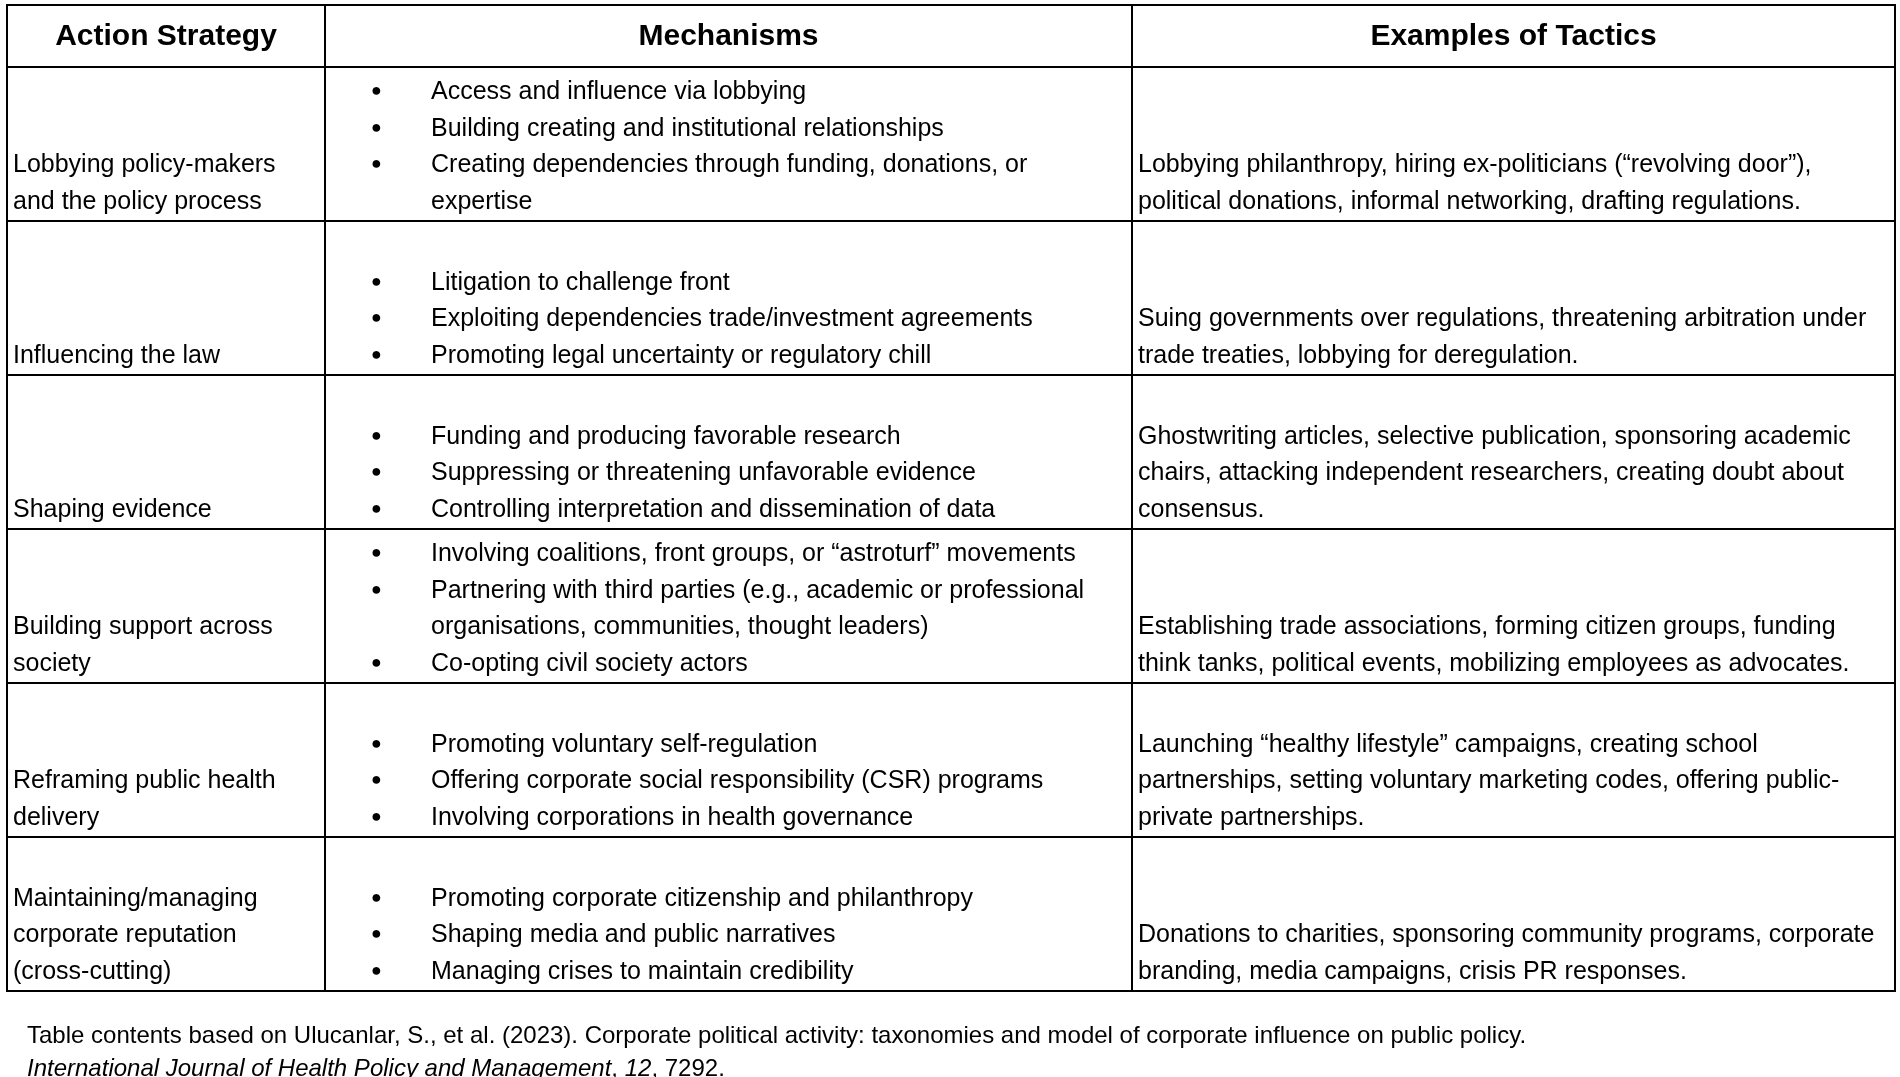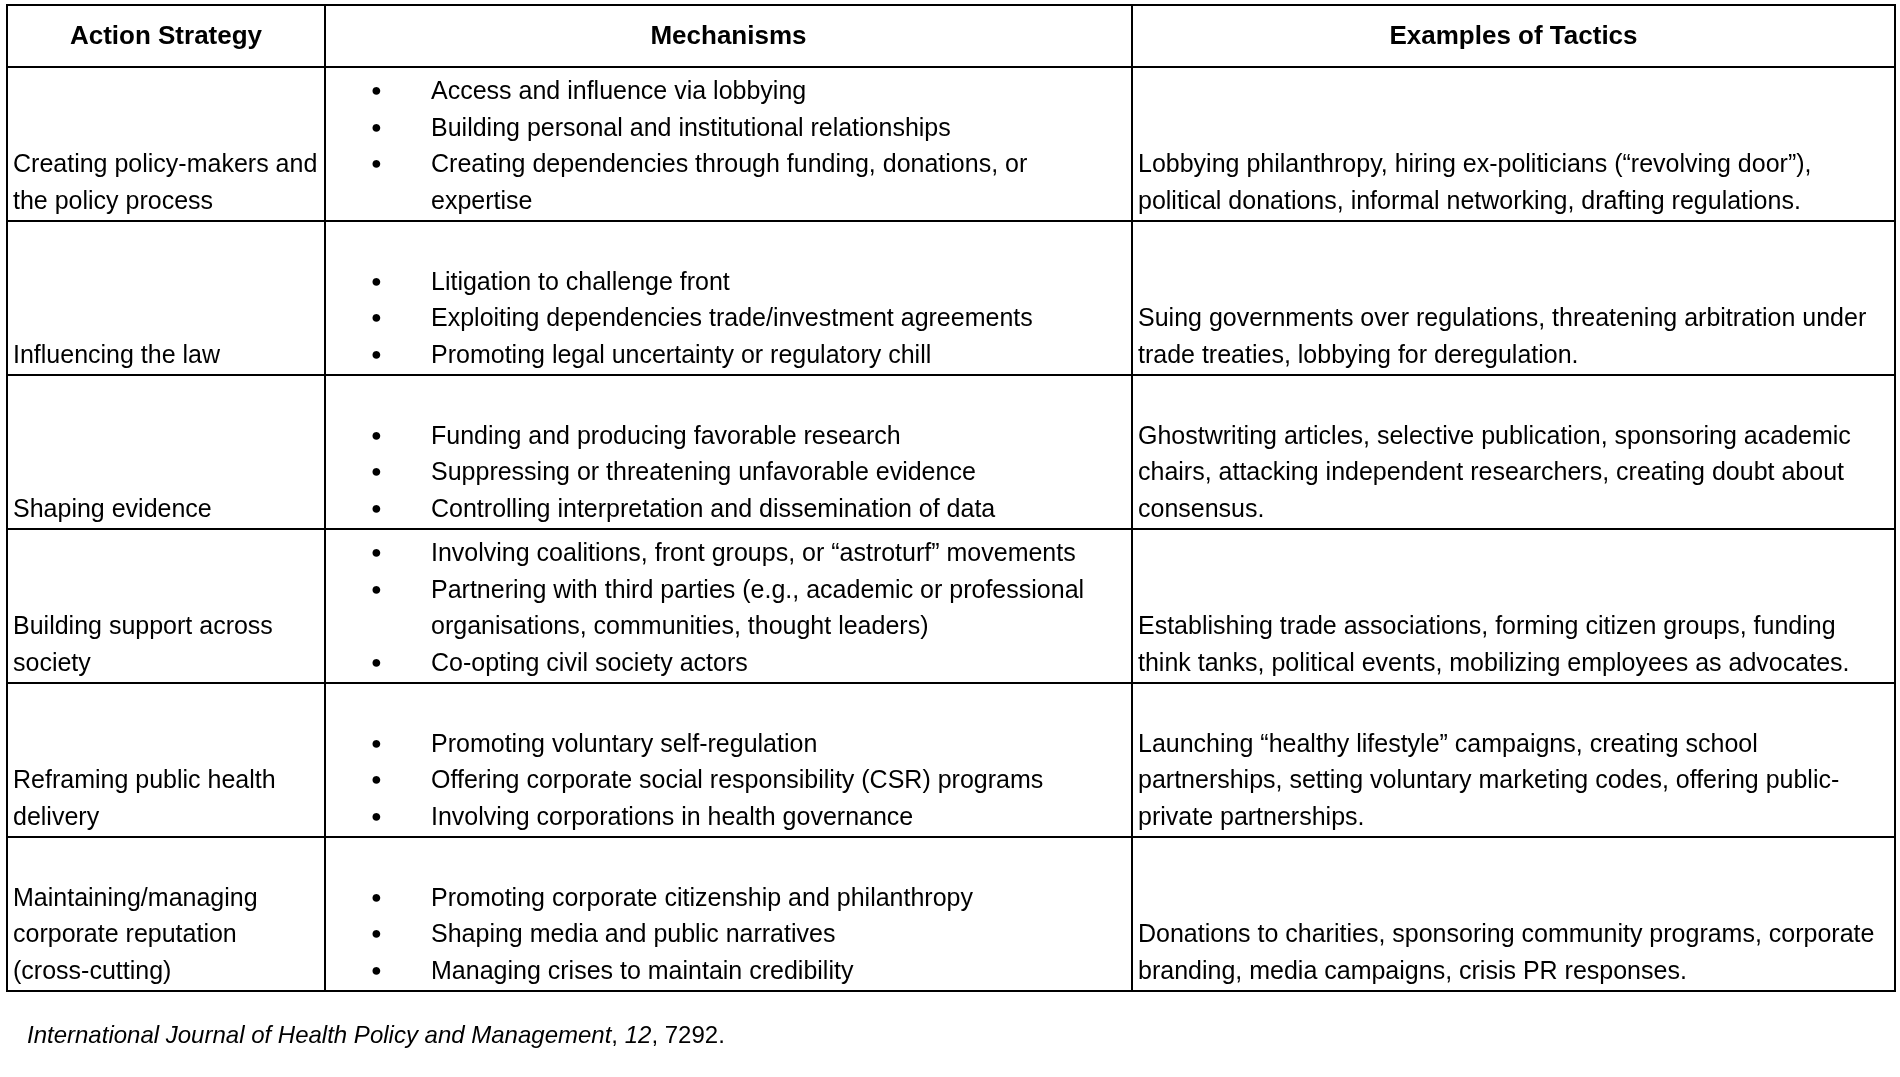--- a/index.html
+++ b/index.html
@@ -2,21 +2,21 @@
 <html><head>
 <meta charset="utf-8">
 <style>
   html, body { margin: 0; padding: 0; background: #ffffff; }
   body { width: 1900px; height: 1077px; position: relative; overflow: hidden;
          font-family: "Liberation Sans", sans-serif; color: #000; }
   table.strat { position: absolute; left: 6px; top: 4px; width: 1888px;
                 border-collapse: collapse; table-layout: fixed; }
   table.strat td, table.strat th { border: 2px solid #000; padding: 0 5px 2px 5px;
                 font-size: 25px; line-height: 36.5px; vertical-align: bottom; }
-  table.strat th { font-weight: bold; text-align: center; height: 58px; vertical-align: middle; font-size: 26px; }
+  table.strat th { font-weight: bold; text-align: center; height: 58px; vertical-align: middle; font-size: 30px; }
   col.c1 { width: 318px; } col.c2 { width: 807px; } col.c3 { width: 763px; }
   tr.row td { height: 150px; }
   ul.mech { list-style: none; margin: 0; padding: 0; }
   ul.mech li { position: relative; padding-left: 100px; }
   ul.mech li .bullet { position: absolute; left: 40px; top: 0; font-size: 18px; }
   .caption { position: absolute; left: 27px; top: 1018px; font-size: 24px; line-height: 33px; }
   .caption .journal { font-style: italic; }
 </style>
 </head>
 <body>
@@ -29,25 +29,25 @@
     </colgroup>
   <thead>
     <tr>
       <th>Action Strategy</th>
       <th>Mechanisms</th>
       <th>Examples of Tactics</th>
     </tr>
   </thead>
   <tbody id="tbody">
       <tr class="row">
-        <td>Creating policy-makers and the policy process</td>
+        <td>Lobbying policy-makers and the policy process</td>
         <td>
           <ul class="mech">
             <li><span class="bullet">●</span><span>Access and influence via lobbying</span></li>
-            <li><span class="bullet">●</span><span>Building personal and institutional relationships</span></li>
+            <li><span class="bullet">●</span><span>Building creating and institutional relationships</span></li>
             <li><span class="bullet">●</span><span>Creating dependencies through funding, donations, or expertise</span></li>
           </ul>
         </td>
         <td>Lobbying philanthropy, hiring ex-politicians (“revolving door”), political donations, informal networking, drafting regulations.</td>
       </tr>
       <tr class="row">
         <td>Influencing the law</td>
         <td>
           <ul class="mech">
             <li><span class="bullet">●</span><span>Litigation to challenge front</span></li>
@@ -98,14 +98,15 @@
             <li><span class="bullet">●</span><span>Shaping media and public narratives</span></li>
             <li><span class="bullet">●</span><span>Managing crises to maintain credibility</span></li>
           </ul>
         </td>
         <td>Donations to charities, sponsoring community programs, corporate branding, media campaigns, crisis PR responses.</td>
       </tr>
     </tbody>
 </table>
 
 <div class="caption">
+  <div>Table contents based on Ulucanlar, S., et al. (2023). Corporate political activity: taxonomies and model of corporate influence on public policy.</div>
   <div><span class="journal">International Journal of Health Policy and Management</span><span>, </span><span class="journal">12</span><span>, 7292.</span></div>
 </div>
 
 </body></html>

